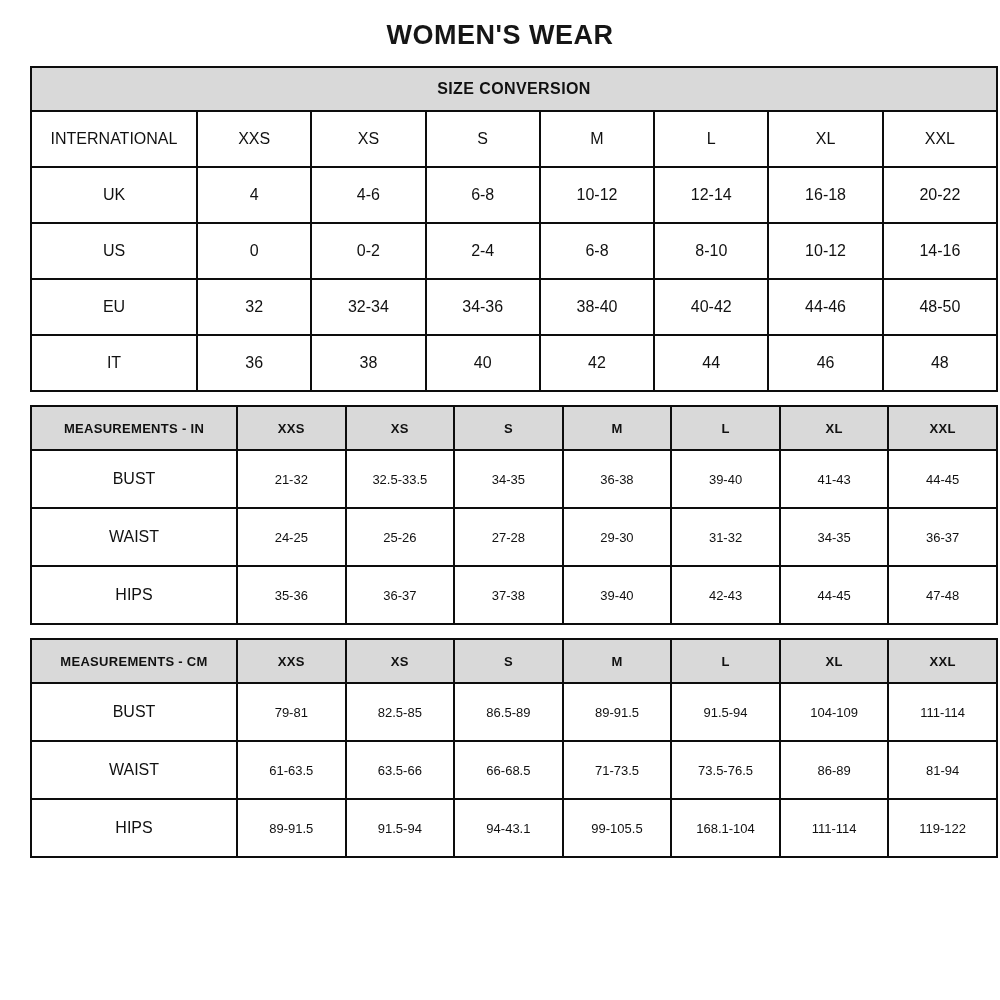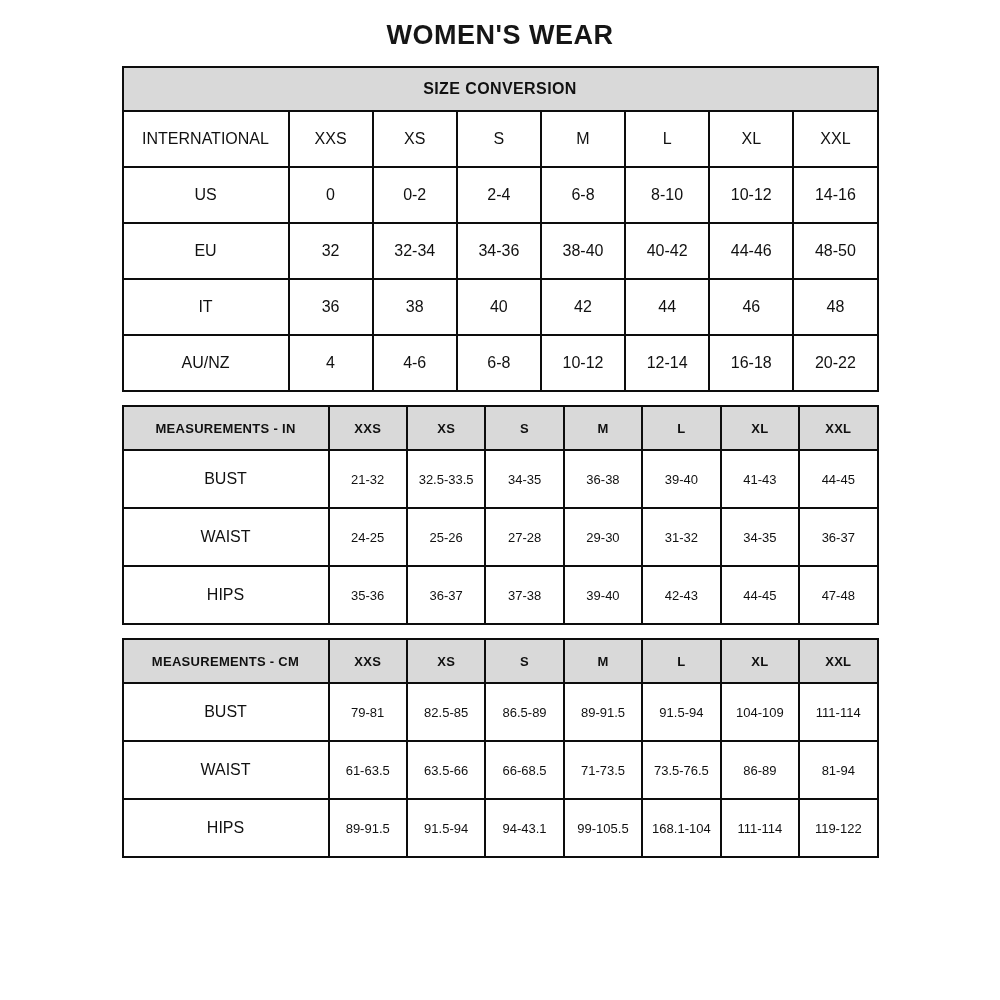--- a/index.html
+++ b/index.html
@@ -17,21 +17,21 @@
   .page-title {
     text-align: center;
     font-size: 27px;
     font-weight: 700;
     letter-spacing: 0.5px;
     margin: 8px 0 15px;
     color: #161616;
   }
   table.tbl {
     border-collapse: collapse;
-    width: 757px;
+    width: 968px;
     table-layout: fixed;
     margin: 0 auto 13px;
   }
   table.tbl td {
     border: 2px solid #0d0d0d;
     text-align: center;
     vertical-align: middle;
     padding: 0 4px;
     overflow: hidden;
     white-space: nowrap;
@@ -79,20 +79,30 @@
       <td>INTERNATIONAL</td>
       <td>XXS</td>
       <td>XS</td>
       <td>S</td>
       <td>M</td>
       <td>L</td>
       <td>XL</td>
       <td>XXL</td>
     </tr>
     <tr>
+      <td>UK</td>
+      <td>4</td>
+      <td>4-6</td>
+      <td>6-8</td>
+      <td>10-12</td>
+      <td>12-14</td>
+      <td>16-18</td>
+      <td>20-22</td>
+    </tr>
+    <tr>
       <td>US</td>
       <td>0</td>
       <td>0-2</td>
       <td>2-4</td>
       <td>6-8</td>
       <td>8-10</td>
       <td>10-12</td>
       <td>14-16</td>
     </tr>
     <tr>
@@ -107,30 +117,20 @@
     </tr>
     <tr>
       <td>IT</td>
       <td>36</td>
       <td>38</td>
       <td>40</td>
       <td>42</td>
       <td>44</td>
       <td>46</td>
       <td>48</td>
-    </tr>
-    <tr>
-      <td>AU/NZ</td>
-      <td>4</td>
-      <td>4-6</td>
-      <td>6-8</td>
-      <td>10-12</td>
-      <td>12-14</td>
-      <td>16-18</td>
-      <td>20-22</td>
     </tr>
   </tbody>
     </table>
 
   <table class="tbl tbl-meas">
     <colgroup>
         <col class="c0">
         <col span="7">
       </colgroup>
     <tbody>

